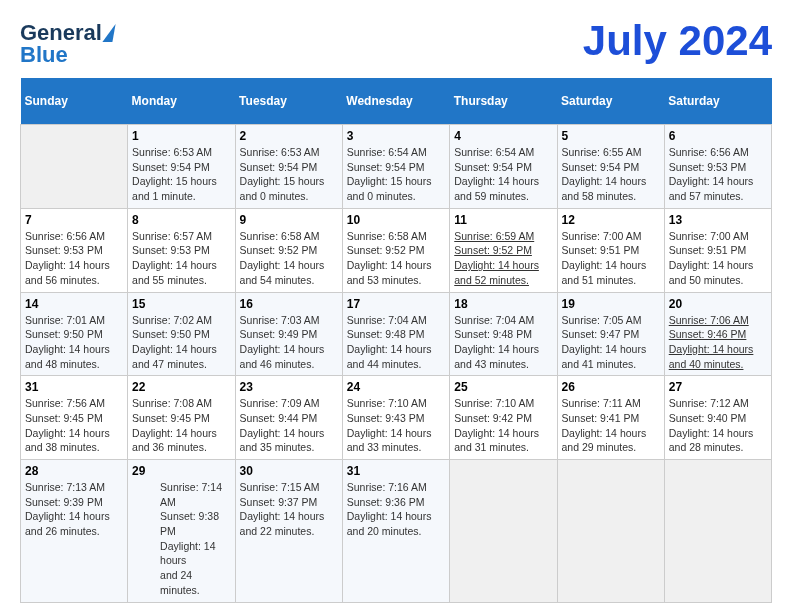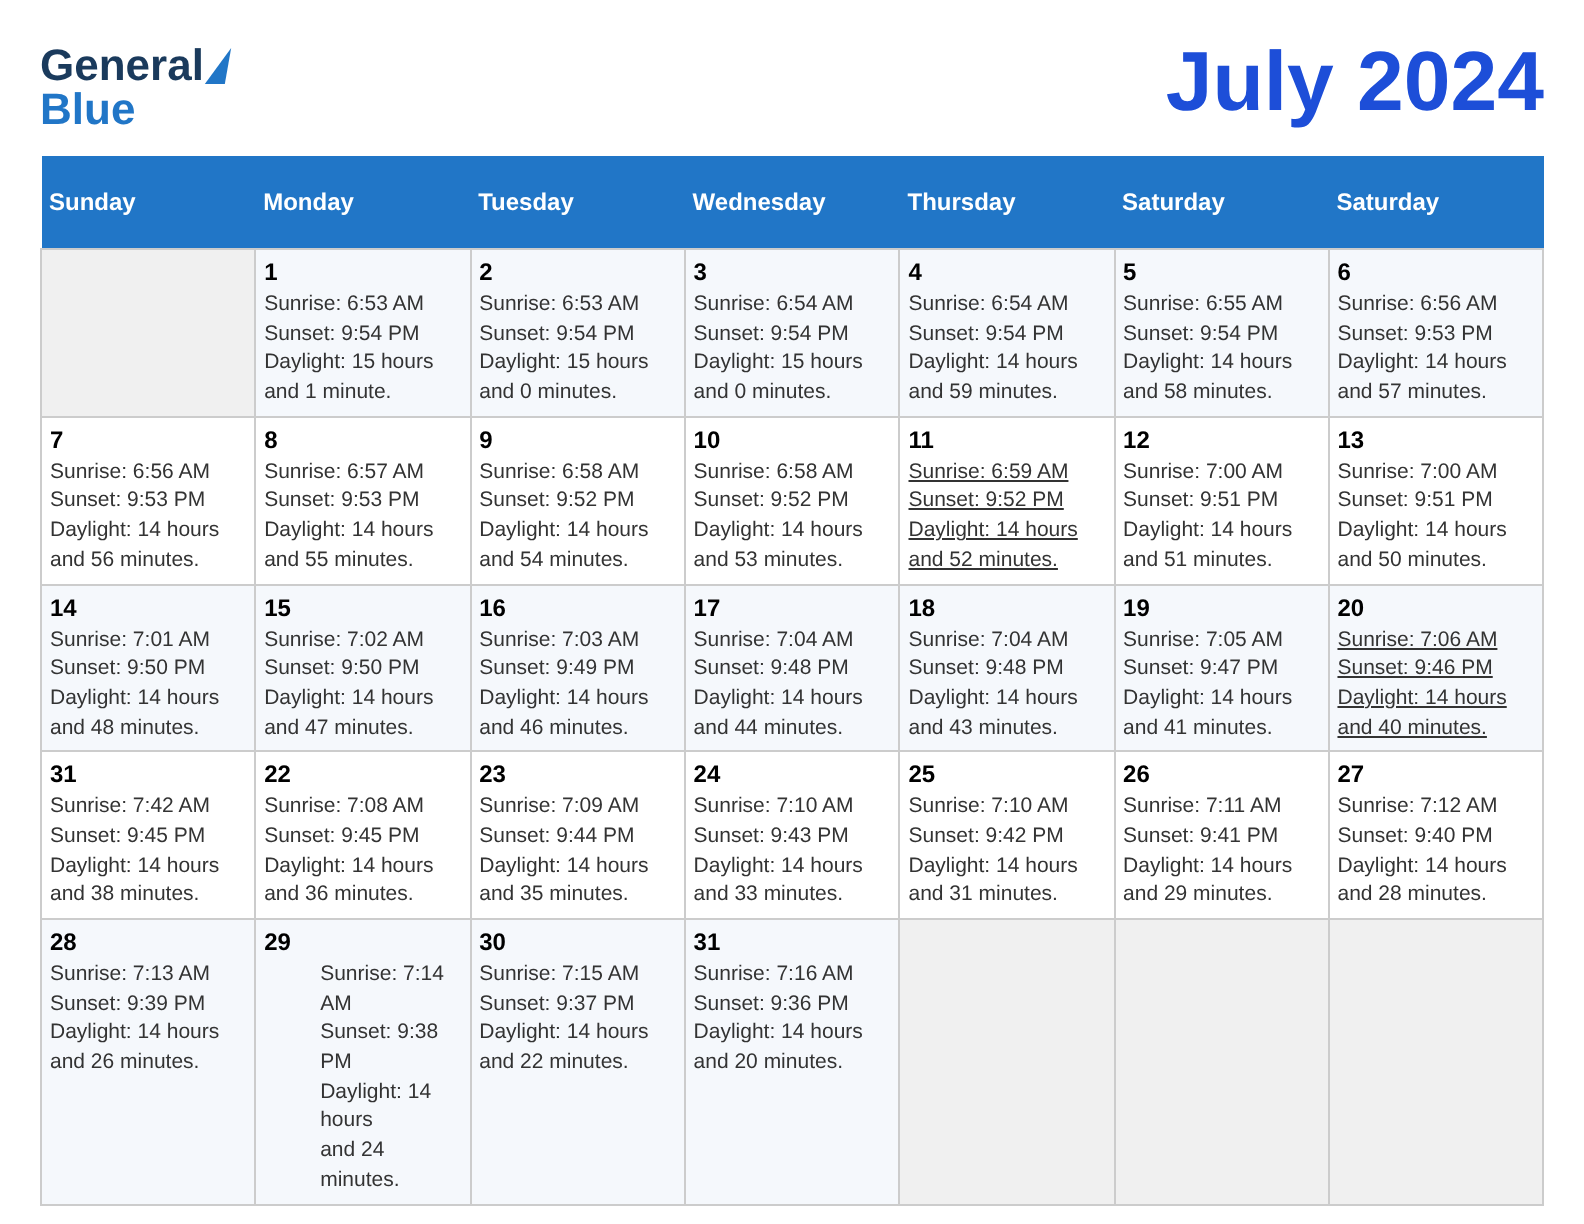--- a/index.html
+++ b/index.html
@@ -266,21 +266,21 @@
           <div class="day-num">20</div>
           <div class="day-info" style="white-space: pre-line; text-decoration: underline;">Sunrise: 7:06 AM
 Sunset: 9:46 PM
 Daylight: 14 hours
 and 40 minutes.</div>
         </td>
       </tr>
       <tr>
         <td>
           <div class="day-num">31</div>
-          <div class="day-info" style="white-space: pre-line;">Sunrise: 7:42 AM
+          <div class="day-info" style="white-space: pre-line;">Sunrise: 7:56 AM
 Sunset: 9:45 PM
 Daylight: 14 hours
 and 38 minutes.</div>
         </td>
         <td>
           <div class="day-num">22</div>
           <div class="day-info" style="white-space: pre-line;">Sunrise: 7:08 AM
 Sunset: 9:45 PM
 Daylight: 14 hours
 and 36 minutes.</div>

